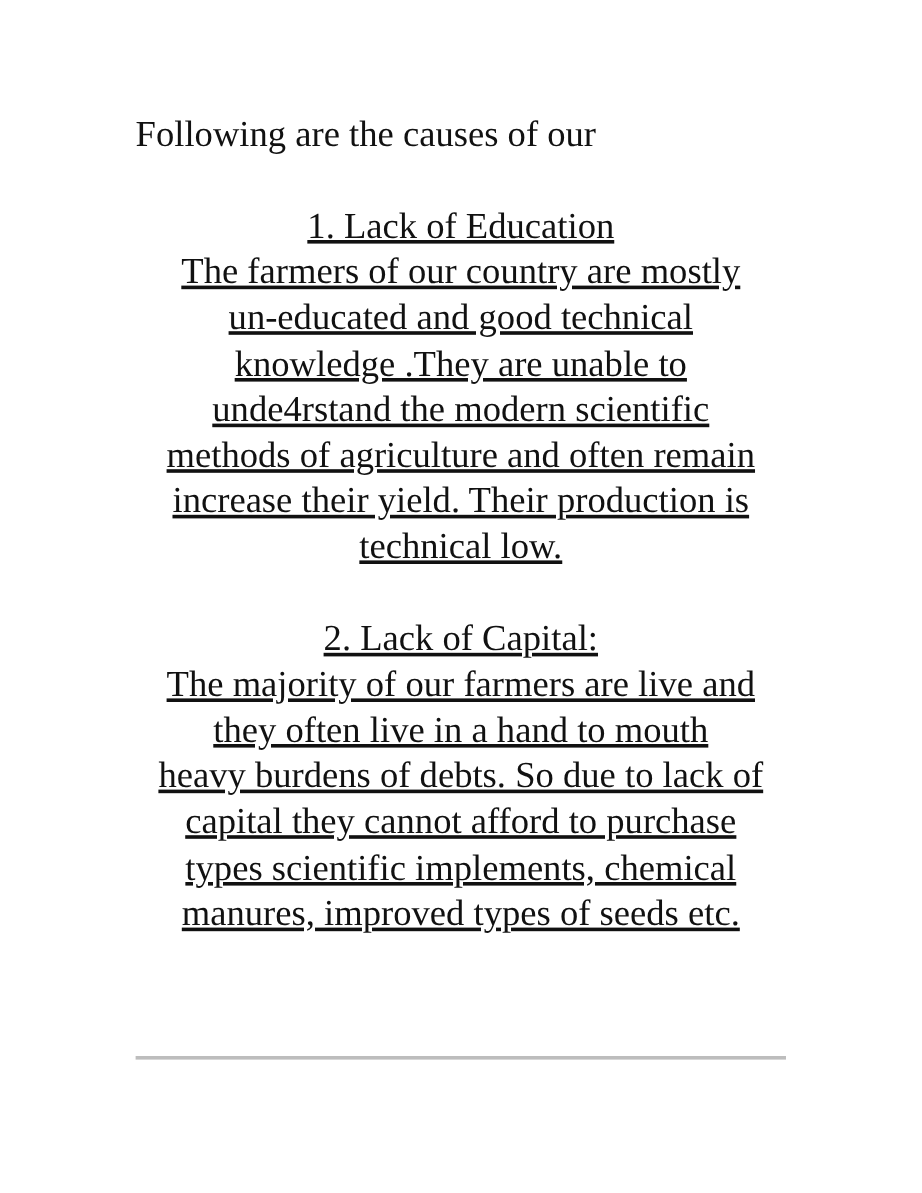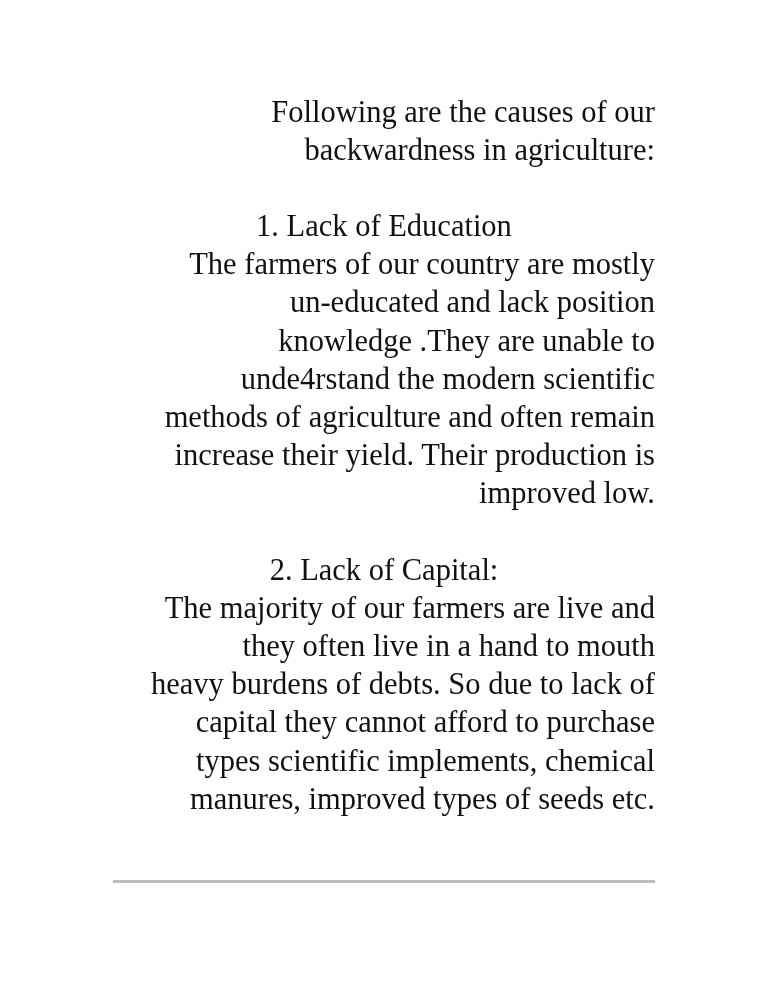--- a/index.html
+++ b/index.html
@@ -28,59 +28,58 @@
       margin: 0;
     }
     .spacer {
       height: 38px;
     }
     .section {
       text-align: center;
       font-size: 30.5px;
       line-height: 38.2px;
       margin: 0;
+      text-decoration: underline;
     }
     .section-heading {
       display: block;
       white-space: nowrap;
     }
     .line {
       display: block;
       white-space: nowrap;
-      text-align: right;
     }
     .rule {
       position: absolute;
       left: 113px;
       top: 880px;
       width: 542px;
       height: 3px;
       background: #bdbdbd;
     }
   </style>
 </head>
 <body>
 
 <div class="page">
   <p class="intro">
     <span class="line">Following are the causes of our</span>
-    <span class="line">backwardness in agriculture:</span>
   </p>
 
   <div class="spacer"></div>
 
   <div class="section">
     <span class="section-heading">1. Lack of Education</span>
     <span class="line">The farmers of our country are mostly</span>
-    <span class="line">un-educated and lack position</span>
+    <span class="line">un-educated and good technical</span>
     <span class="line">knowledge .They are unable to</span>
     <span class="line">unde4rstand the modern scientific</span>
     <span class="line">methods of agriculture and often remain</span>
     <span class="line">increase their yield. Their production is</span>
-    <span class="line">improved low.</span>
+    <span class="line">technical low.</span>
   </div>
 
   <div class="spacer"></div>
 
   <div class="section">
     <span class="section-heading">2. Lack of Capital:</span>
     <span class="line">The majority of our farmers are live and</span>
     <span class="line">they often live in a hand to mouth</span>
     <span class="line">heavy burdens of debts. So due to lack of</span>
     <span class="line">capital they cannot afford to purchase</span>

